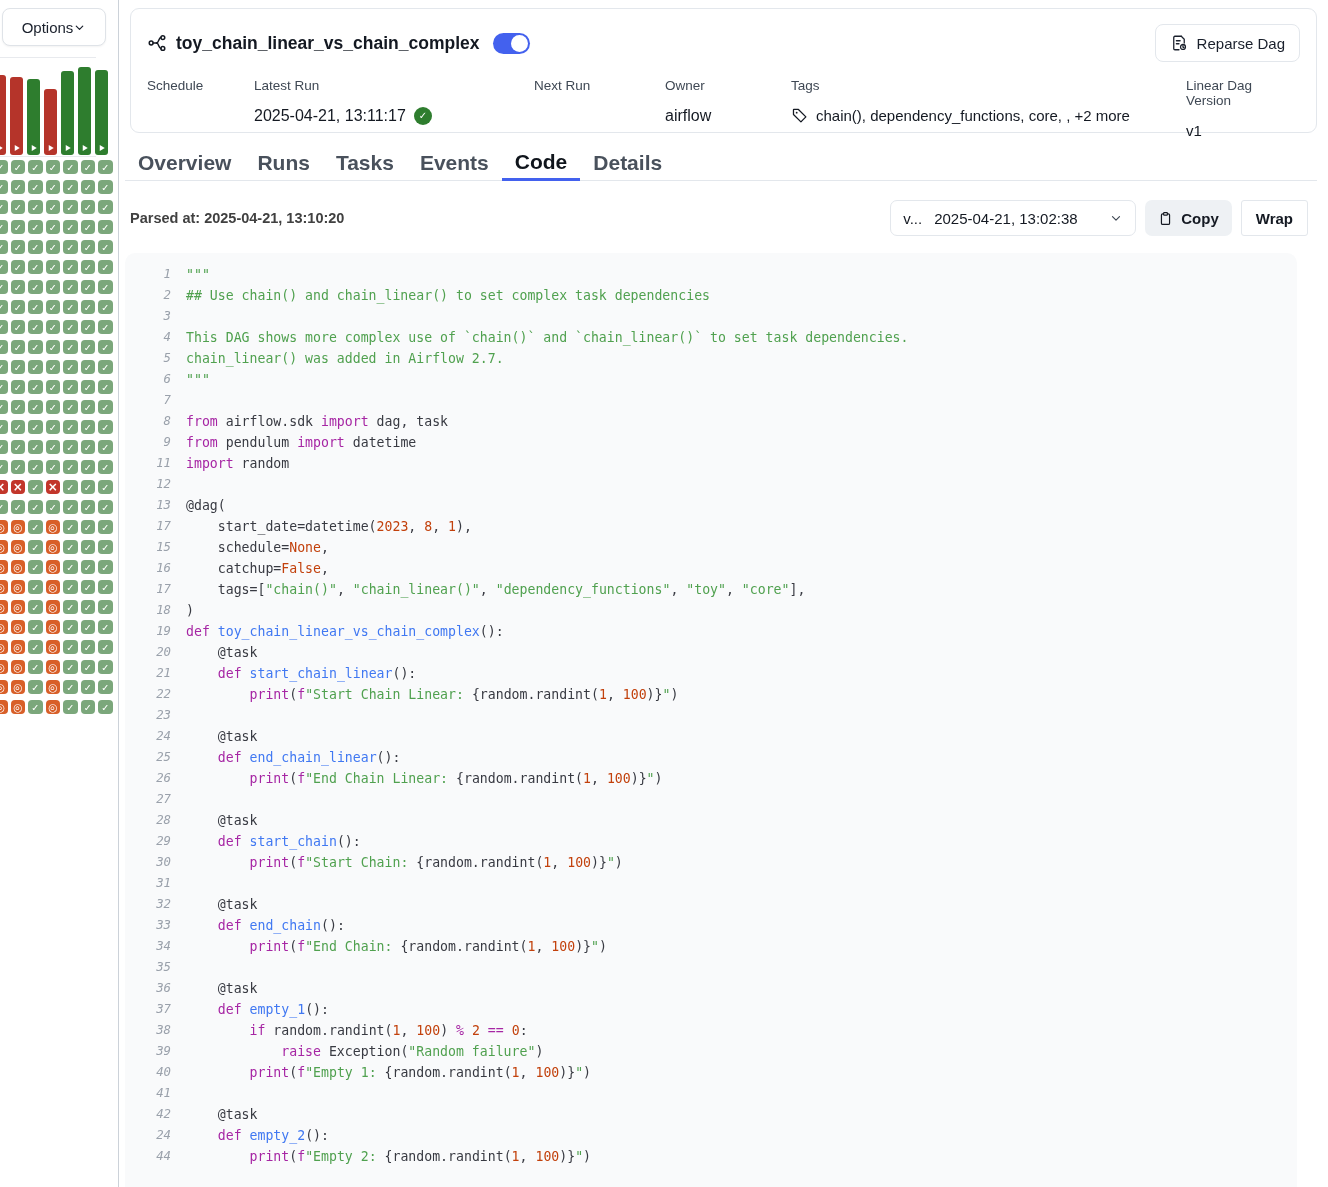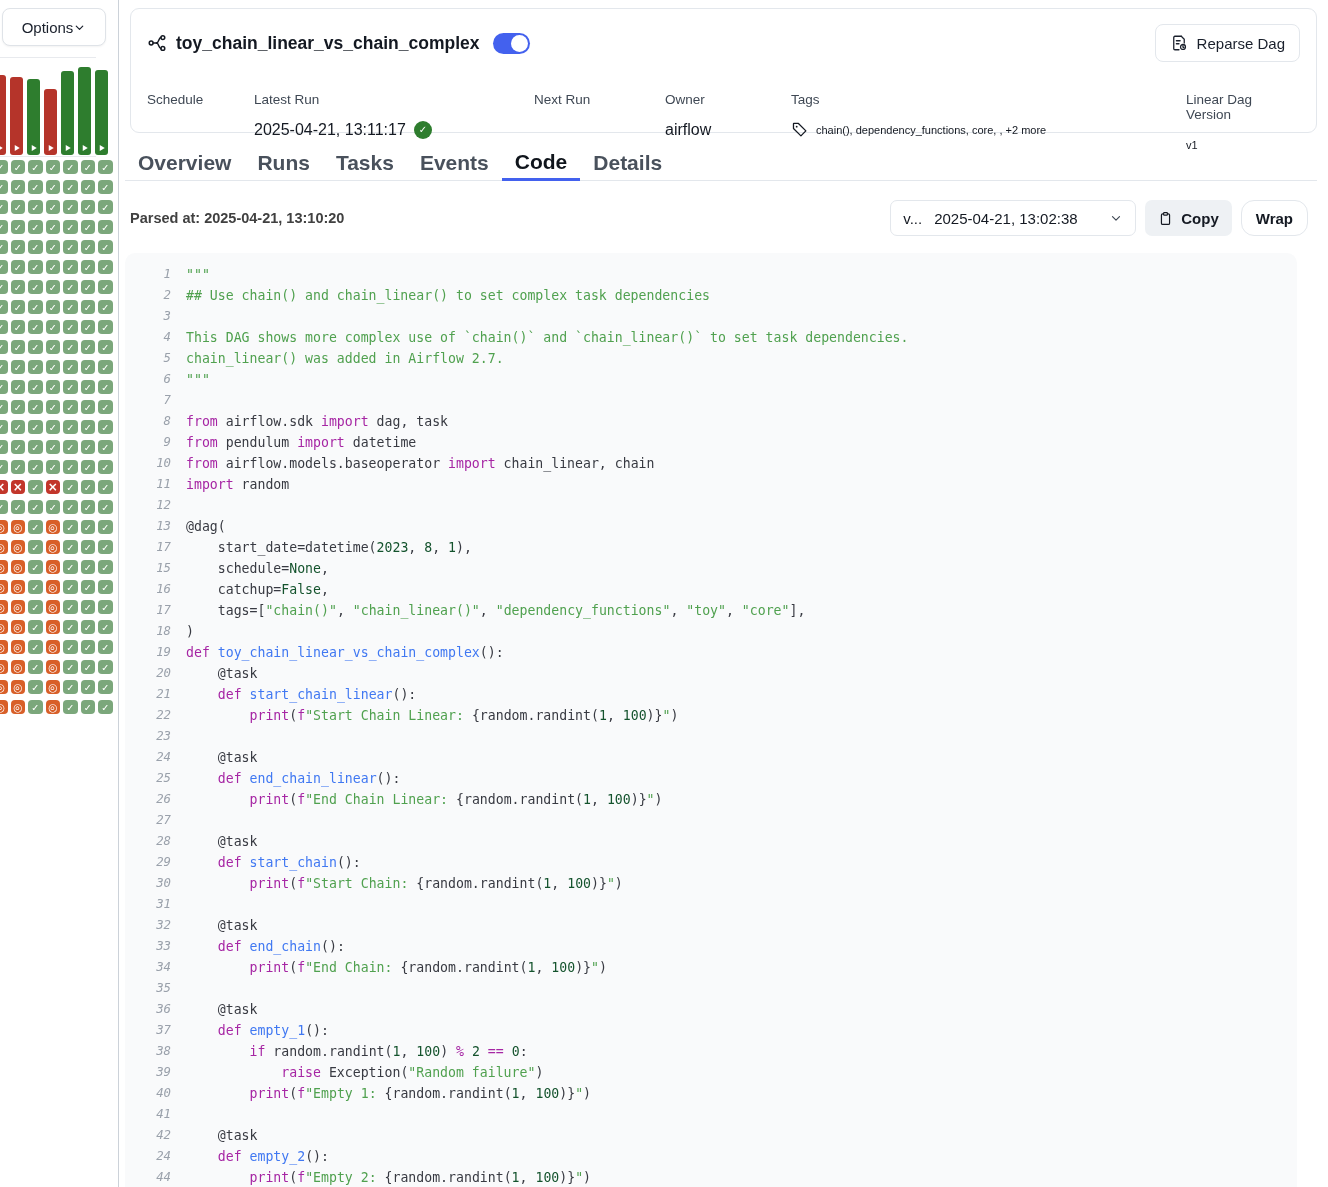--- a/index.html
+++ b/index.html
@@ -40,25 +40,25 @@
               background:#fff; border:1px solid #e3e7ec; border-radius:9px; padding:15px 16px; }
   .title-row { display:flex; align-items:center; gap:9px; }
   .dag-title { font-size:17.5px; font-weight:700; color:#141922; }
   .toggle { width:37px; height:21px; border-radius:11px; background:#4361ee;
             position:relative; margin-left:5px; cursor:pointer; }
   .toggle-knob { position:absolute; right:2px; top:2px; width:17px; height:17px;
                  border-radius:50%; background:#fff; }
   .reparse-btn { margin-left:auto; height:38px; padding:0 14px; background:#fff;
                  border:1px solid #e3e7ec; border-radius:8px; display:flex; align-items:center;
                  gap:9px; font-size:15px; color:#1a202c; cursor:pointer; }
-  .meta-row { display:flex; margin-top:30px;justify-content:flex-end; }
+  .meta-row { display:flex; margin-top:16px;justify-content:flex-end; }
   .meta-label { font-size:13.5px; color:#3f4854; }
   .meta-value { margin-top:13px; font-size:16px; color:#141922; display:flex;
                 align-items:center; gap:8px; min-height:19px; }
-  .meta-value.small { font-size:11px; }
+  .meta-value.small { font-size:15px; }
   .col-schedule { width:107px; } .col-latest { width:280px; } .col-next { width:131px; }
   .col-owner { width:126px; } .col-tags { flex:1; } .col-version { width:114px; }
   .badge-ok { width:18px; height:18px; border-radius:50%; background:#2e7d2e; color:#fff;
               display:flex; align-items:center; justify-content:center;
               font-size:10px; font-weight:700; font-family:"DejaVu Sans",sans-serif; }
 
   
   .tabs { position:absolute; left:125px; right:11px; top:146px; height:35px;
           display:flex; border-bottom:1px solid #e3e7ec; }
   .tab { padding:0 13px; display:flex; align-items:center; font-size:21px;
@@ -71,34 +71,34 @@
   .parsed { font-size:14.5px; font-weight:700; color:#404040; }
   .tb-right { margin-left:auto; display:flex; align-items:center; gap:9px; }
   .ver-select { width:246px; height:36px; background:#fff; border:1px solid #e3e7ec;
                 border-radius:7px; display:flex; align-items:center; padding:0 12px;
                 gap:12px; font-size:15px; color:#141922; cursor:pointer; }
   .ver-select .chev { margin-left:auto; display:flex; color:#3f4854; }
   .copy-btn { height:36px; padding:0 13px; background:#eef1f4; border:none; border-radius:7px;
               display:flex; align-items:center; gap:8px; font-size:15px; font-weight:600;
               color:#141922; cursor:pointer; }
   .wrap-btn { height:36px; padding:0 14px; background:#fff; border:1px solid #e3e7ec;
-              border-radius:13px; font-size:15px; font-weight:600; color:#141922; cursor:pointer; }
+              border-radius:3px; font-size:15px; font-weight:600; color:#141922; cursor:pointer; }
 
   
   .code-panel { position:absolute; left:125px; top:253px; width:1172px; bottom:0;
                 background:#f9fafb; border-radius:10px 10px 0 0; padding-top:11px; overflow:hidden; }
   .code-line { display:flex; height:21px; line-height:21px;
                font-family:"DejaVu Sans Mono", monospace; font-size:13.2px; white-space:pre; }
   .ln { width:46px; text-align:right; flex:none; color:#9aa1ab;
         font-style:italic; font-size:12.3px; }
   .lc { margin-left:15px; }
   .tk-p { color:#383a42; }
   .tk-k { color:#a626a4; }
   .tk-s { color:#50a14f; }
-  .tk-n { color:#14532d; }
+  .tk-n { color:#c2410c; }
   .tk-f { color:#4078f2; }
   .tk-o { color:#a626a4; }
   .icon { display:flex; align-items:center; }
 </style>
 </head>
 <body>
 
 <div class="app">
 
   <div class="sidebar">
@@ -497,21 +497,20 @@
     <div>
         <div class="code-line"><span class="ln">1</span><span class="lc"><span class="tk-s">"""</span></span></div>
         <div class="code-line"><span class="ln">2</span><span class="lc"><span class="tk-s">## Use chain() and chain_linear() to set complex task dependencies</span></span></div>
         <div class="code-line"><span class="ln">3</span><span class="lc"></span></div>
         <div class="code-line"><span class="ln">4</span><span class="lc"><span class="tk-s">This DAG shows more complex use of `chain()` and `chain_linear()` to set task dependencies.</span></span></div>
         <div class="code-line"><span class="ln">5</span><span class="lc"><span class="tk-s">chain_linear() was added in Airflow 2.7.</span></span></div>
         <div class="code-line"><span class="ln">6</span><span class="lc"><span class="tk-s">"""</span></span></div>
         <div class="code-line"><span class="ln">7</span><span class="lc"></span></div>
         <div class="code-line"><span class="ln">8</span><span class="lc"><span class="tk-k">from</span><span class="tk-p"> airflow.sdk </span><span class="tk-k">import</span><span class="tk-p"> dag, task</span></span></div>
         <div class="code-line"><span class="ln">9</span><span class="lc"><span class="tk-k">from</span><span class="tk-p"> pendulum </span><span class="tk-k">import</span><span class="tk-p"> datetime</span></span></div>
-        <div class="code-line"><span class="ln">10</span><span class="lc"><span class="tk-k">from</span><span class="tk-p"> airflow.models.baseoperator </span><span class="tk-k">import</span><span class="tk-p"> chain_linear, chain</span></span></div>
         <div class="code-line"><span class="ln">11</span><span class="lc"><span class="tk-k">import</span><span class="tk-p"> random</span></span></div>
         <div class="code-line"><span class="ln">12</span><span class="lc"></span></div>
         <div class="code-line"><span class="ln">13</span><span class="lc"><span class="tk-p">@dag(</span></span></div>
         <div class="code-line"><span class="ln">17</span><span class="lc"><span class="tk-p">    start_date=datetime(</span><span class="tk-n">2023</span><span class="tk-p">, </span><span class="tk-n">8</span><span class="tk-p">, </span><span class="tk-n">1</span><span class="tk-p">),</span></span></div>
         <div class="code-line"><span class="ln">15</span><span class="lc"><span class="tk-p">    schedule=</span><span class="tk-n">None</span><span class="tk-p">,</span></span></div>
         <div class="code-line"><span class="ln">16</span><span class="lc"><span class="tk-p">    catchup=</span><span class="tk-n">False</span><span class="tk-p">,</span></span></div>
         <div class="code-line"><span class="ln">17</span><span class="lc"><span class="tk-p">    tags=[</span><span class="tk-s">"chain()"</span><span class="tk-p">, </span><span class="tk-s">"chain_linear()"</span><span class="tk-p">, </span><span class="tk-s">"dependency_functions"</span><span class="tk-p">, </span><span class="tk-s">"toy"</span><span class="tk-p">, </span><span class="tk-s">"core"</span><span class="tk-p">],</span></span></div>
         <div class="code-line"><span class="ln">18</span><span class="lc"><span class="tk-p">)</span></span></div>
         <div class="code-line"><span class="ln">19</span><span class="lc"><span class="tk-k">def</span><span class="tk-p"> </span><span class="tk-f">toy_chain_linear_vs_chain_complex</span><span class="tk-p">():</span></span></div>
         <div class="code-line"><span class="ln">20</span><span class="lc"><span class="tk-p">    @task</span></span></div>

